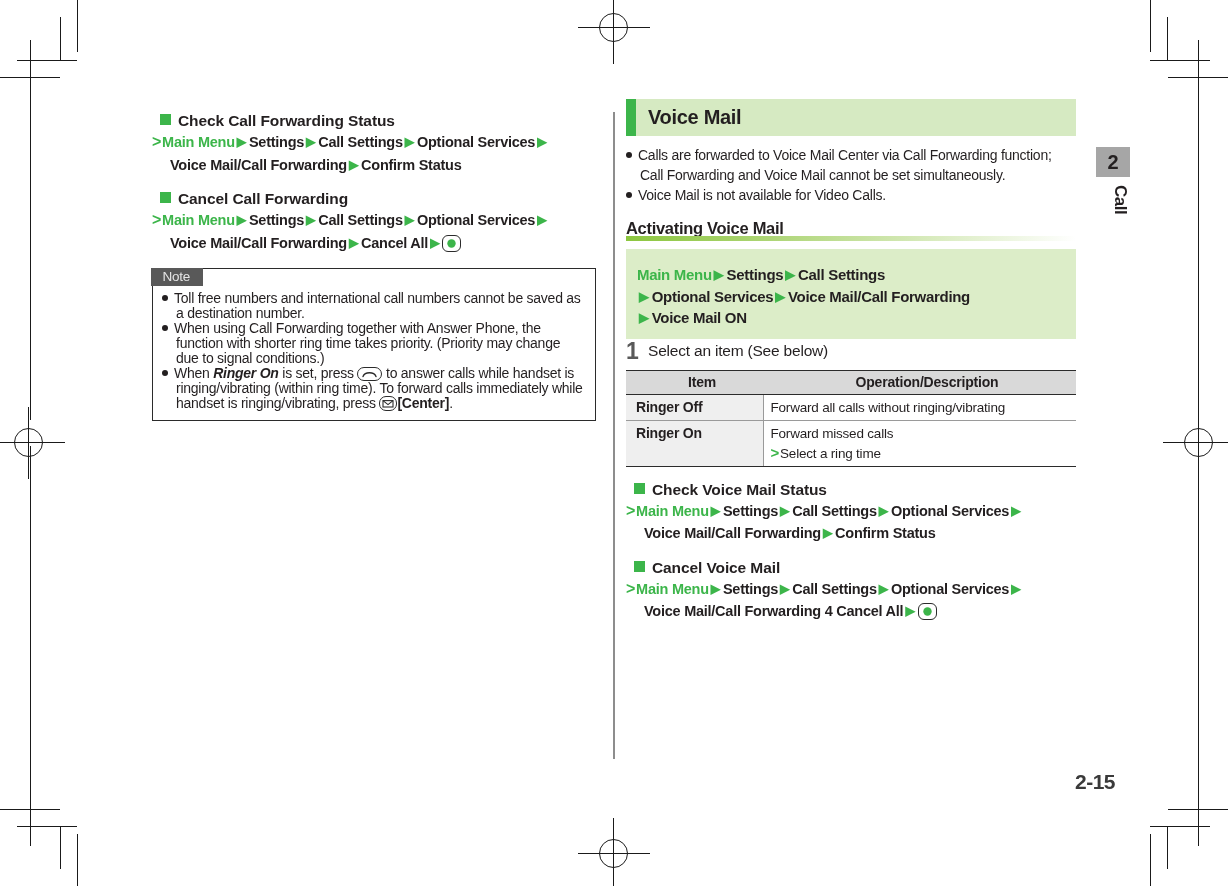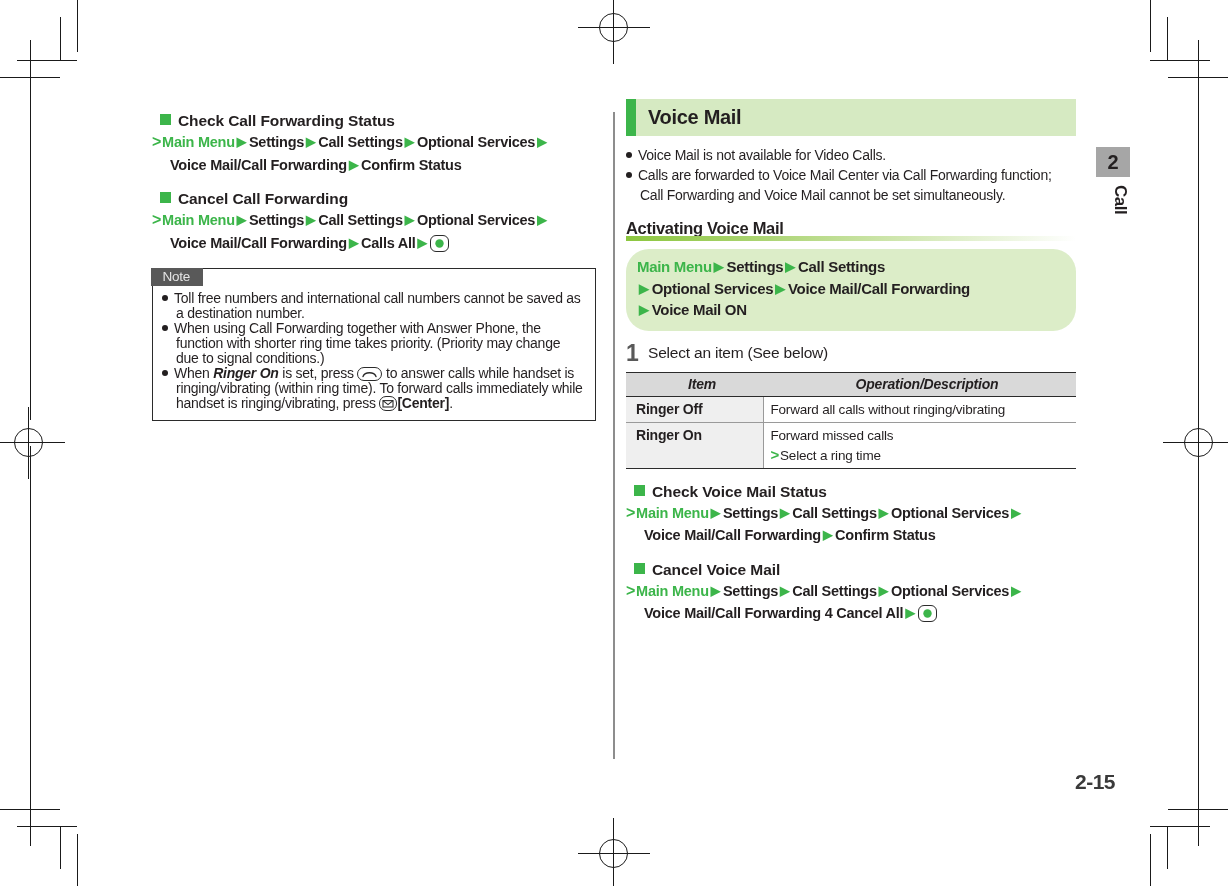--- a/index.html
+++ b/index.html
@@ -213,23 +213,22 @@
     content: "";
     position: absolute;
     left: 0; right: 0; bottom: 0;
     height: 5px;
     background: linear-gradient(to right, #8cc63f 0%, #a9d36f 28%, #cfe6ae 60%, #ffffff 100%);
   }
 
   
   .menu-box {
     background: #dcedc8;
-    padding: 8px 10px 9px 11px;
-    margin-bottom: 10px;
-    border-radius: 23px;
+    padding: 16px 10px 9px 11px;
+    margin-bottom: 0;
   }
   .menu-box .line {
     font-size: 15px;
     font-weight: bold;
     line-height: 20.5px;
     letter-spacing: -0.3px;
   }
   .menu-box .mm { color: #3cb54a; }
   .menu-box .arw {
     color: #3cb54a;
@@ -267,21 +266,20 @@
     letter-spacing: -0.2px;
   }
   table.itbl thead th {
     background: #d9d9d9;
     font-weight: bold;
     font-size: 14px;
     padding: 3px 4px 4px 19px;
     border-top: 1.6px solid #2b2b2b;
     border-bottom: 1.1px solid #2b2b2b;
     text-align: center;
-    font-style: italic;
   }
   table.itbl thead th.c1 { width: 114px; }
   table.itbl td {
     padding: 3px 4px 3px 7px;
     border-bottom: 1px solid #9a9a9a;
     vertical-align: top;
     line-height: 19px;
   }
   table.itbl td.c1 {
     background: #efefef;
@@ -404,21 +402,21 @@
 
     <div class="sec-block">
       <div class="sq-head">
         <span class="sq"></span>
         <span>Cancel Call Forwarding</span>
       </div>
       <div class="path">
         <span class="gt">&gt;</span><span class="mm">Main Menu</span><span class="arw">▶</span><span>Settings</span><span class="arw">▶</span><span>Call Settings</span><span class="arw">▶</span><span>Optional Services</span><span class="arw">▶</span>
       </div>
       <div class="path" style="padding-left:18px; text-indent:0;">
-        <span>Voice Mail/Call Forwarding</span><span class="arw">▶</span><span>Calls All</span><span class="arw">▶</span><span class="key rnd" style="vertical-align:-4px;"><svg width="17" height="15" viewBox="0 0 17 15">
+        <span>Voice Mail/Call Forwarding</span><span class="arw">▶</span><span>Cancel All</span><span class="arw">▶</span><span class="key rnd" style="vertical-align:-4px;"><svg width="17" height="15" viewBox="0 0 17 15">
               <circle cx="8.5" cy="7.5" r="4.2" fill="#3cb54a"></circle>
             </svg></span>
       </div>
     </div>
 
     <div class="note-box">
       <span class="note-tab">Note</span>
       <ul class="note-list">
         <li><span class="bullet"></span><span>Toll free numbers and international call numbers cannot be saved as a destination number.</span></li>
         <li><span class="bullet"></span><span>When using Call Forwarding together with Answer Phone, the function with shorter ring time takes priority. (Priority may change due to signal conditions.)</span></li>
@@ -433,22 +431,22 @@
   </div>
 
   <div class="col-right">
 
     <div class="sec-title">
       <span class="bar"></span>
       <span class="txt">Voice Mail</span>
     </div>
 
     <ul class="intro-list">
+      <li><span class="bullet"></span><span>Calls are forwarded to Voice Mail Center via Call Forwarding function; Call Forwarding and Voice Mail cannot be set simultaneously.</span></li>
       <li><span class="bullet"></span><span>Voice Mail is not available for Video Calls.</span></li>
-      <li><span class="bullet"></span><span>Calls are forwarded to Voice Mail Center via Call Forwarding function; Call Forwarding and Voice Mail cannot be set simultaneously.</span></li>
     </ul>
 
     <div class="sub-head">
       <span>Activating Voice Mail</span>
     </div>
 
     <div class="menu-box">
       <div class="line">
         <span class="mm">Main Menu</span><span class="arw">▶</span><span>Settings</span><span class="arw">▶</span><span>Call Settings</span>
       </div>

